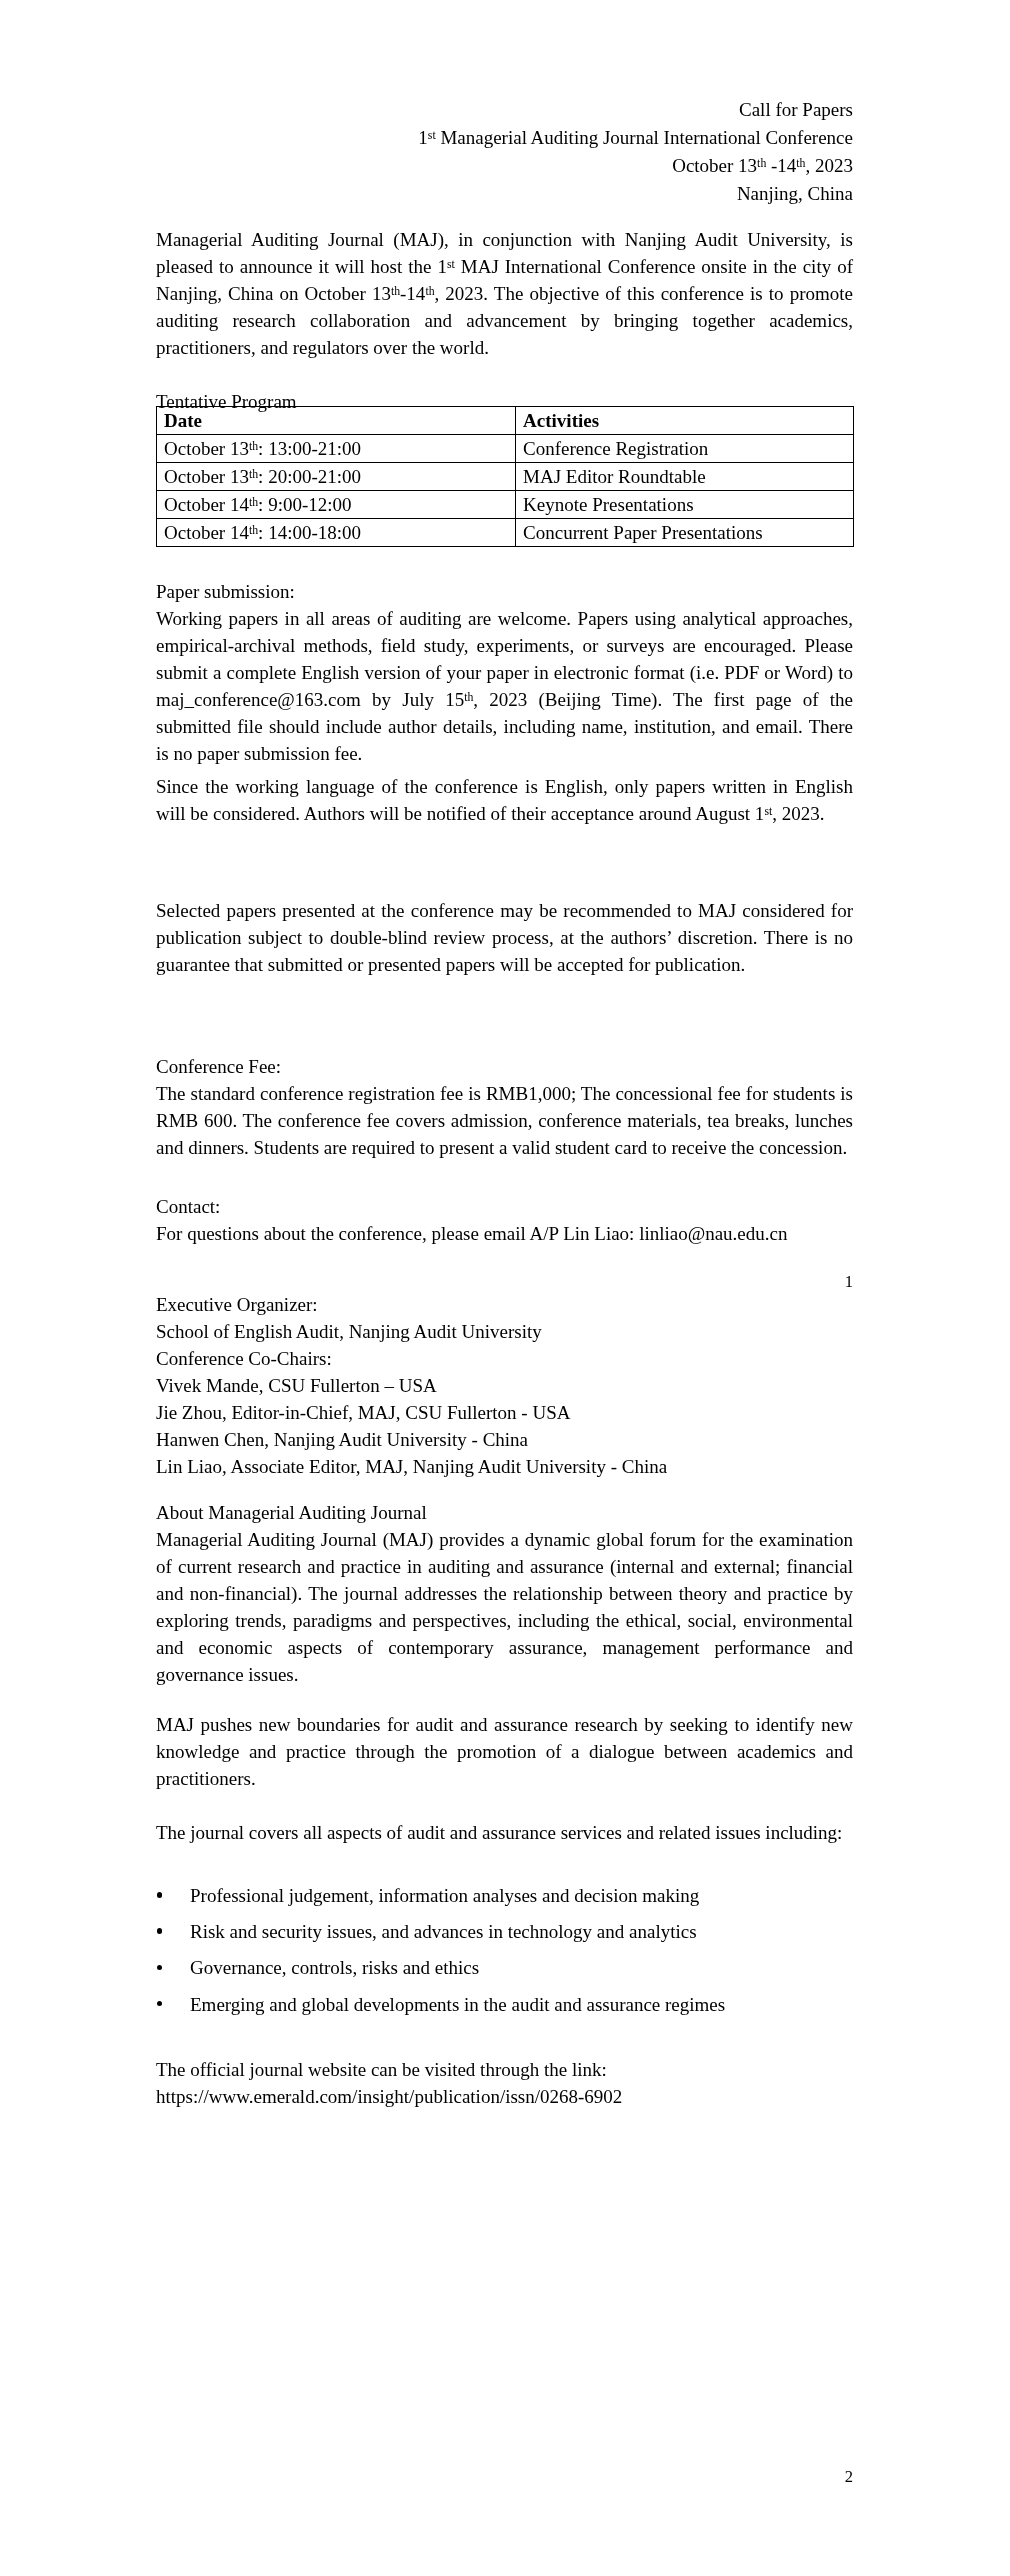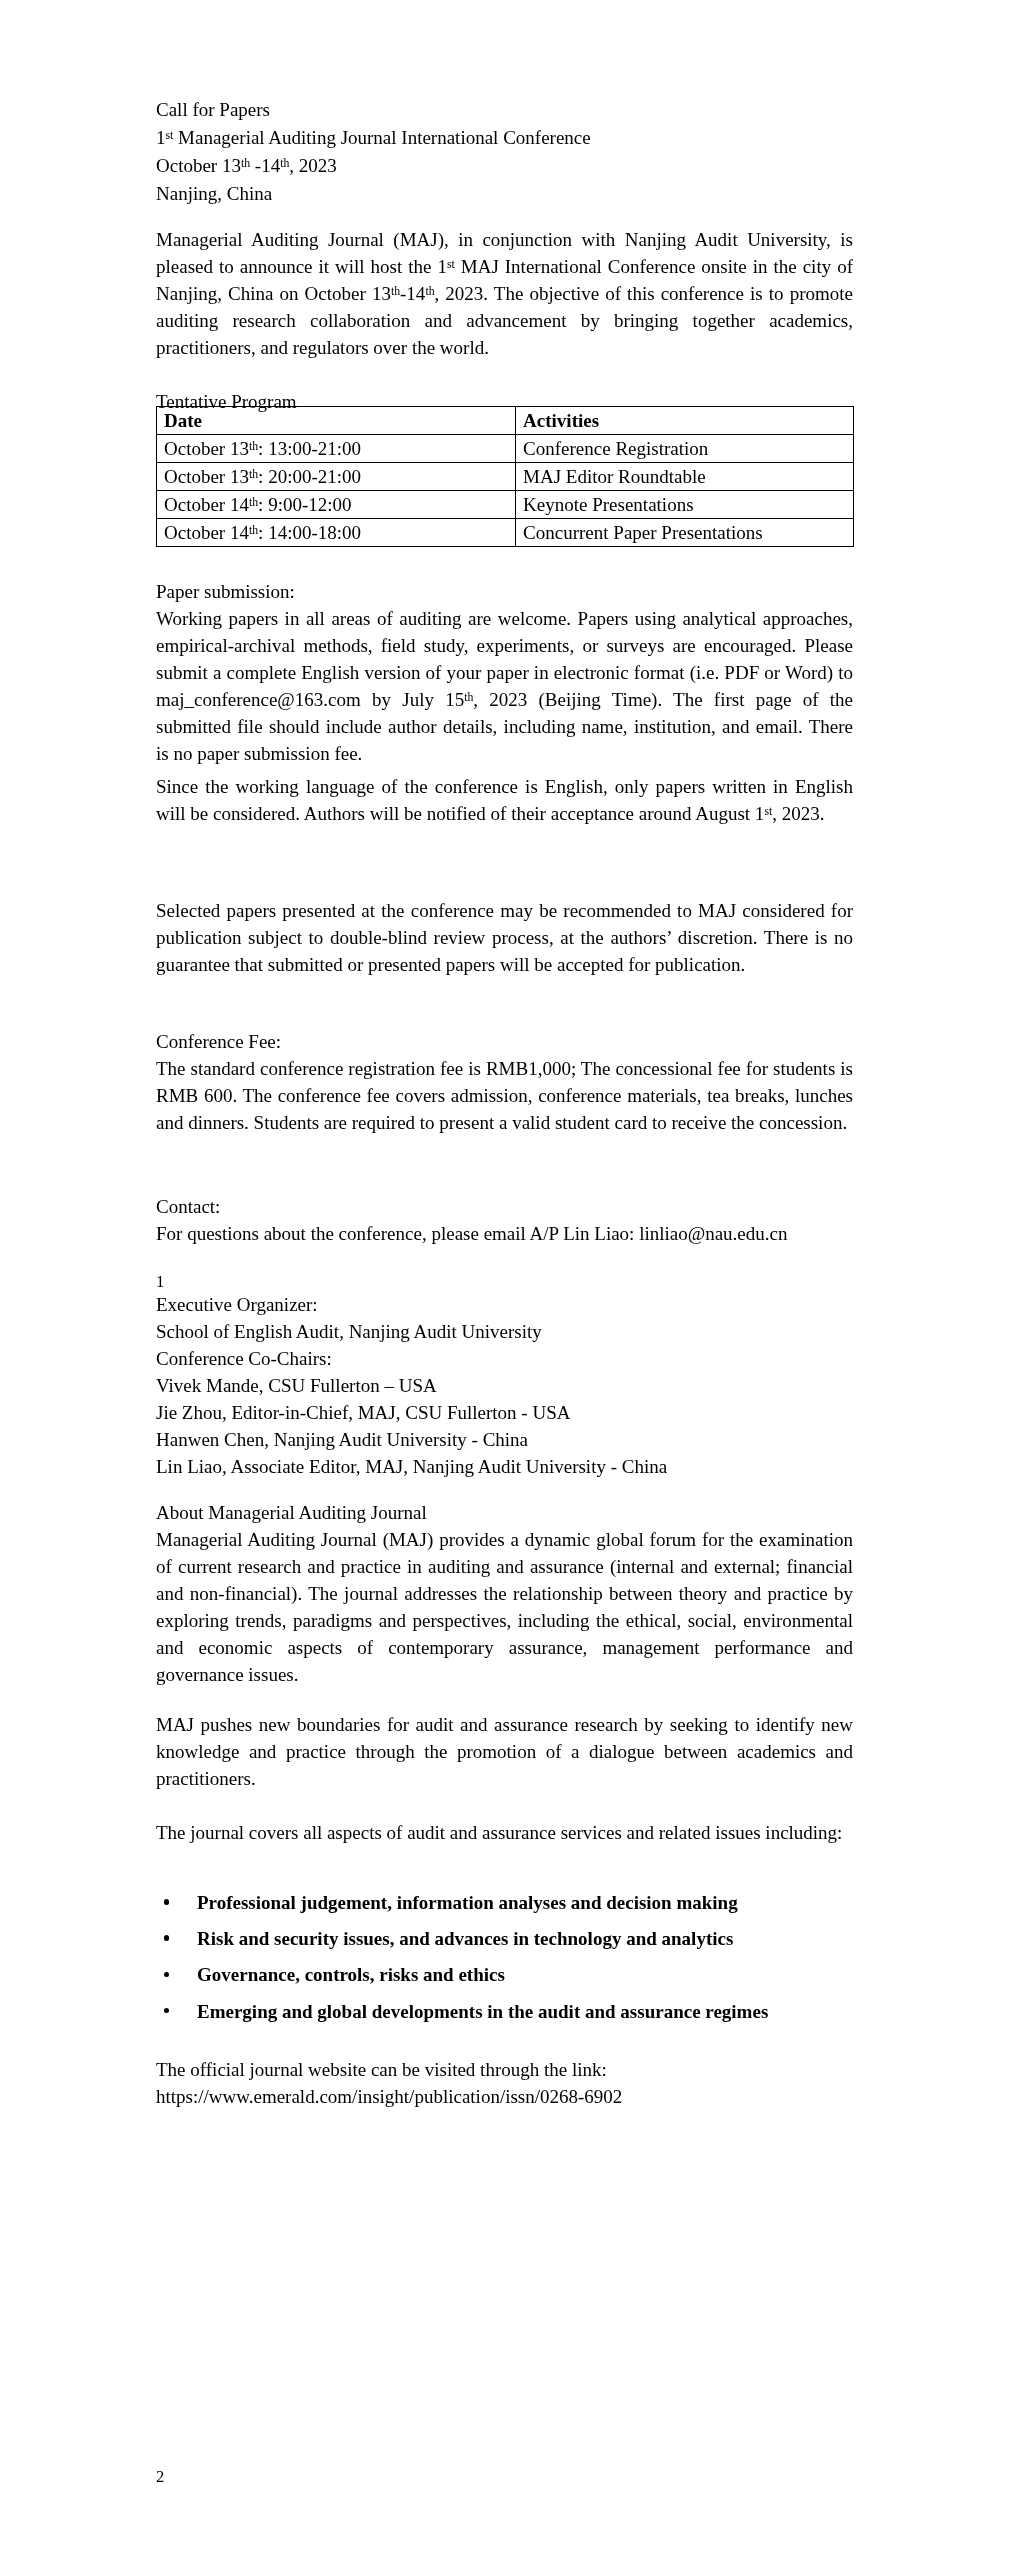--- a/index.html
+++ b/index.html
@@ -2,34 +2,34 @@
 <html style="font-size:10.2px"><head>
 <meta charset="utf-8">
 <style>
   html,body{margin:0;padding:0;background:#ffffff;}
   .page{
     position:relative;width:1011px;height:2576px;background:#ffffff;color:#000000;
     font-family:"Liberation Serif","DejaVu Serif",serif;font-size:19px;line-height:27px;
     overflow:hidden;
   }
   .blk{position:absolute;left:156px;width:697px;}
-  .center{text-align:left;}
+  .center{text-align:right;}
   .justify{text-align:justify;}
   .b{font-weight:normal;}
   p.para{margin:0;padding:0;}
   .title-line{line-height:28px;}
   sup{font-size:0.62em;line-height:0;vertical-align:baseline;position:relative;top:-0.42em;}
   table.program{border-collapse:collapse;width:698px;table-layout:fixed;}
   .program th,.program td{
     border:1.3px solid #000;height:24.5px;padding:0 5.1px 0 7px;text-align:left;
     vertical-align:middle;font-weight:normal;overflow:hidden;white-space:nowrap;
   }
   .program th{font-weight:bold;}
   .col-date{width:346px;}
-  ul.bullets{list-style:none;margin:7px;padding:0;font-weight:bold;}
+  ul.bullets{list-style:none;margin:0;padding:0;}
   .bullets li{position:relative;padding-left:34px;margin-bottom:9.2px;}
   .dot{position:absolute;left:0.6px;top:10.2px;width:5.7px;height:5.7px;border-radius:50%;background:#000;}
   .pagenum{font-size:16.6px;line-height:19px;}
 </style>
 </head>
 <body>
 
 <div class="page">
 
   <div class="blk center" style="top:96px">
@@ -72,21 +72,21 @@
 
   <div class="blk" style="top:578px">
     <div class="b">Paper submission:</div>
     <p class="para justify"><span>Working papers in all areas of auditing are welcome. Papers using analytical approaches, empirical-archival methods, field study, experiments, or surveys are encouraged. Please submit a complete English version of your paper in electronic format (i.e. PDF or Word) to </span><span class="b">maj_conference@163.com</span><span> by </span><span class="b">July 15</span><sup class="b">th</sup><span class="b">, 2023</span><span> (Beijing Time). The first page of the submitted file should include author details, including name, institution, and email. There is no paper submission fee.</span></p>
   </div>
 
   <p class="blk para justify" style="top:773px"><span>Since the working language of the conference is English, only papers written in English will be considered. Authors will be notified of their acceptance around </span><span class="b">August 1</span><sup class="b">st</sup><span class="b">, 2023.</span></p>
 
   <p class="blk para justify" style="top:897px"><span>Selected papers presented at the conference may be recommended to MAJ considered for publication subject to double-blind review process, at the authors’ discretion. There is no guarantee that submitted or presented papers will be accepted for publication.</span></p>
 
-  <div class="blk" style="top:1028px">
+  <div class="blk" style="top:1053px">
     <div class="b">Conference Fee:</div>
     <p class="para justify"><span>The standard conference registration fee is RMB1,000; The concessional fee for students is RMB 600. The conference fee covers admission, conference materials, tea breaks, lunches and dinners. Students are required to present a valid student card to receive the concession.</span></p>
   </div>
 
   <div class="blk" style="top:1193px">
     <div class="b">Contact:</div>
     <p class="para"><span>For questions about the conference, please email A/P Lin Liao: linliao@nau.edu.cn</span></p>
   </div>
 
   <div class="blk center pagenum" style="top:1272px">1</div>

